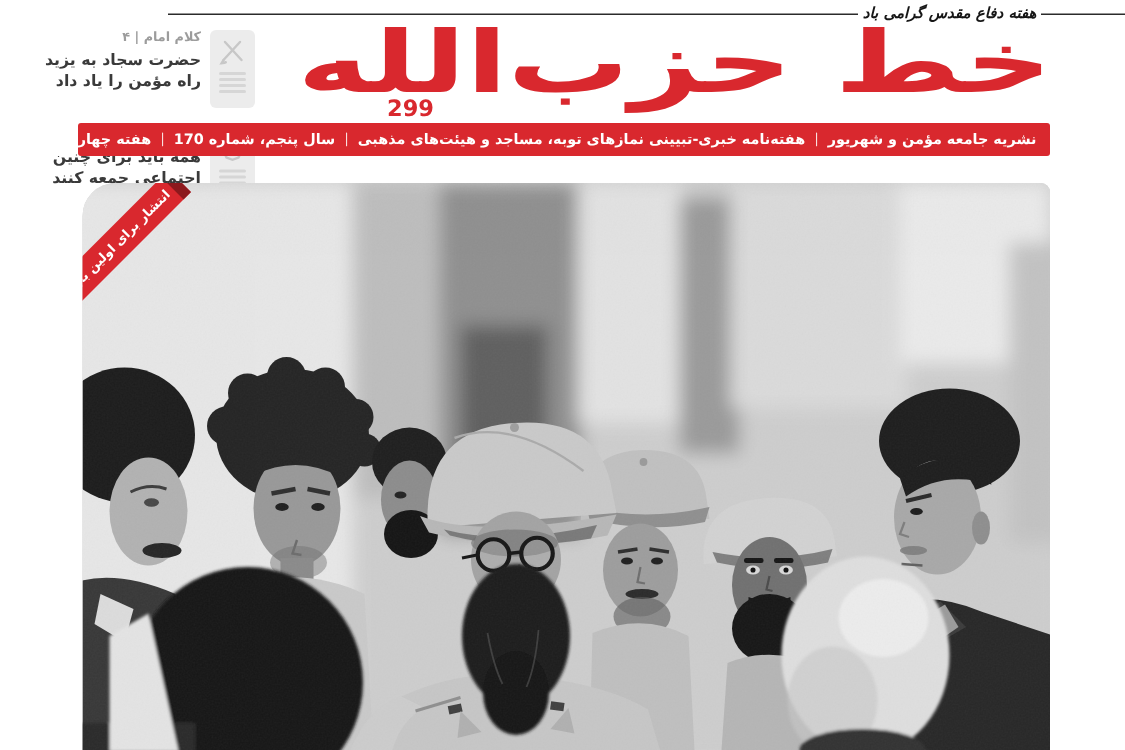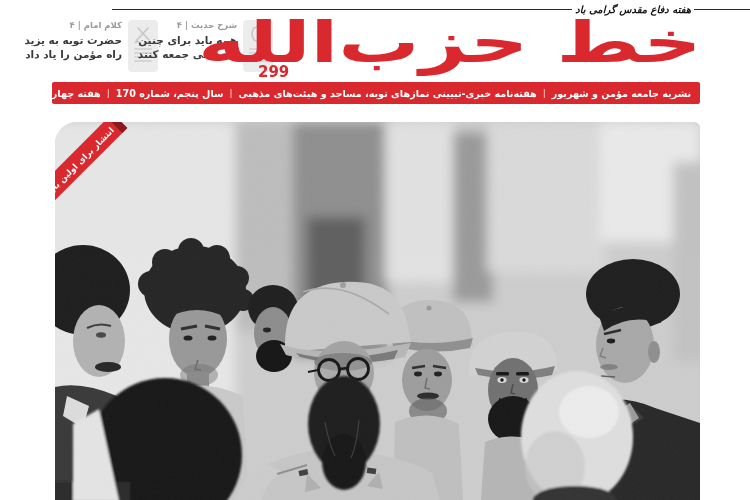--- a/index.html
+++ b/index.html
@@ -13,21 +13,21 @@
   .tb-text{font-size:10px;font-weight:bold;color:#161616;padding:0 3px;white-space:nowrap;direction:rtl;font-style:italic;}
   .tb-rule-right{width:56px;border-top:1.6px solid #2b2b2b;height:0;}
   
   .masthead{position:absolute;top:16px;right:48px;width:452px;height:62px;}
   .masthead-title{
     position:absolute;right:0;top:-6px;font-size:57px;line-height:64px;font-weight:bold;
     color:#d9282e;transform:scaleX(1.42);transform-origin:100% 50%;white-space:nowrap;letter-spacing:-2px;
   }
   .issue-number{position:absolute;left:8px;bottom:-3px;font-size:15px;font-weight:bold;color:#d9282e;}
   
-  .header-items{position:absolute;top:20px;left:43px;display:flex;}
+  .header-items{position:absolute;top:20px;left:55px;display:flex;gap:13px;flex-direction:column;}
   .h-item{display:flex;gap:6px;align-items:flex-start;}
   .h-text{direction:rtl;text-align:right;width:79px;}
   .h-label{font-size:8.5px;font-weight:bold;color:#9c9c9c;margin-bottom:4px;white-space:nowrap;}
   .h-line{font-size:10.5px;font-weight:bold;color:#3a3a3a;line-height:13.5px;white-space:nowrap;}
   .icon-card{width:30px;height:52px;background:#ececec;border-radius:4px;display:flex;flex-direction:column;align-items:center;padding-top:5px;box-sizing:border-box;}
   .icon-card svg{margin-bottom:3px;}
   .icon-lines span{display:block;width:18px;height:2px;background:#d6d6d6;margin:2px 0;border-radius:1px;}
   
   .info-bar{
     position:absolute;left:52px;top:82px;width:648px;height:22px;background:#d9282e;border-radius:2px;
@@ -63,21 +63,21 @@
   <div class="top-banner">
     <div class="tb-rule-left"></div>
     <span class="tb-text">هفته دفاع مقدس گرامی باد</span>
     <div class="tb-rule-right"></div>
   </div>
 
   <div class="header-items">
     <div class="h-item">
       <div class="h-text">
         <div class="h-label">کلام امام | ۴</div>
-        <div class="h-line">حضرت توبه به یزید</div>
+        <div class="h-line">حضرت سجاد به یزید</div>
         <div class="h-line">راه مؤمن را یاد داد</div>
       </div>
       <div class="icon-card">
         <svg width="20" height="18" viewBox="0 0 20 18">
           <g stroke="#c7c7c7" stroke-width="1.6" fill="none" stroke-linecap="round">
             <line x1="4" y1="15" x2="15" y2="3"></line>
             <line x1="5" y1="3" x2="16" y2="15"></line>
             <path d="M4,15 l-1.5,2.5 l3,-1"></path>
           </g>
         </svg>

